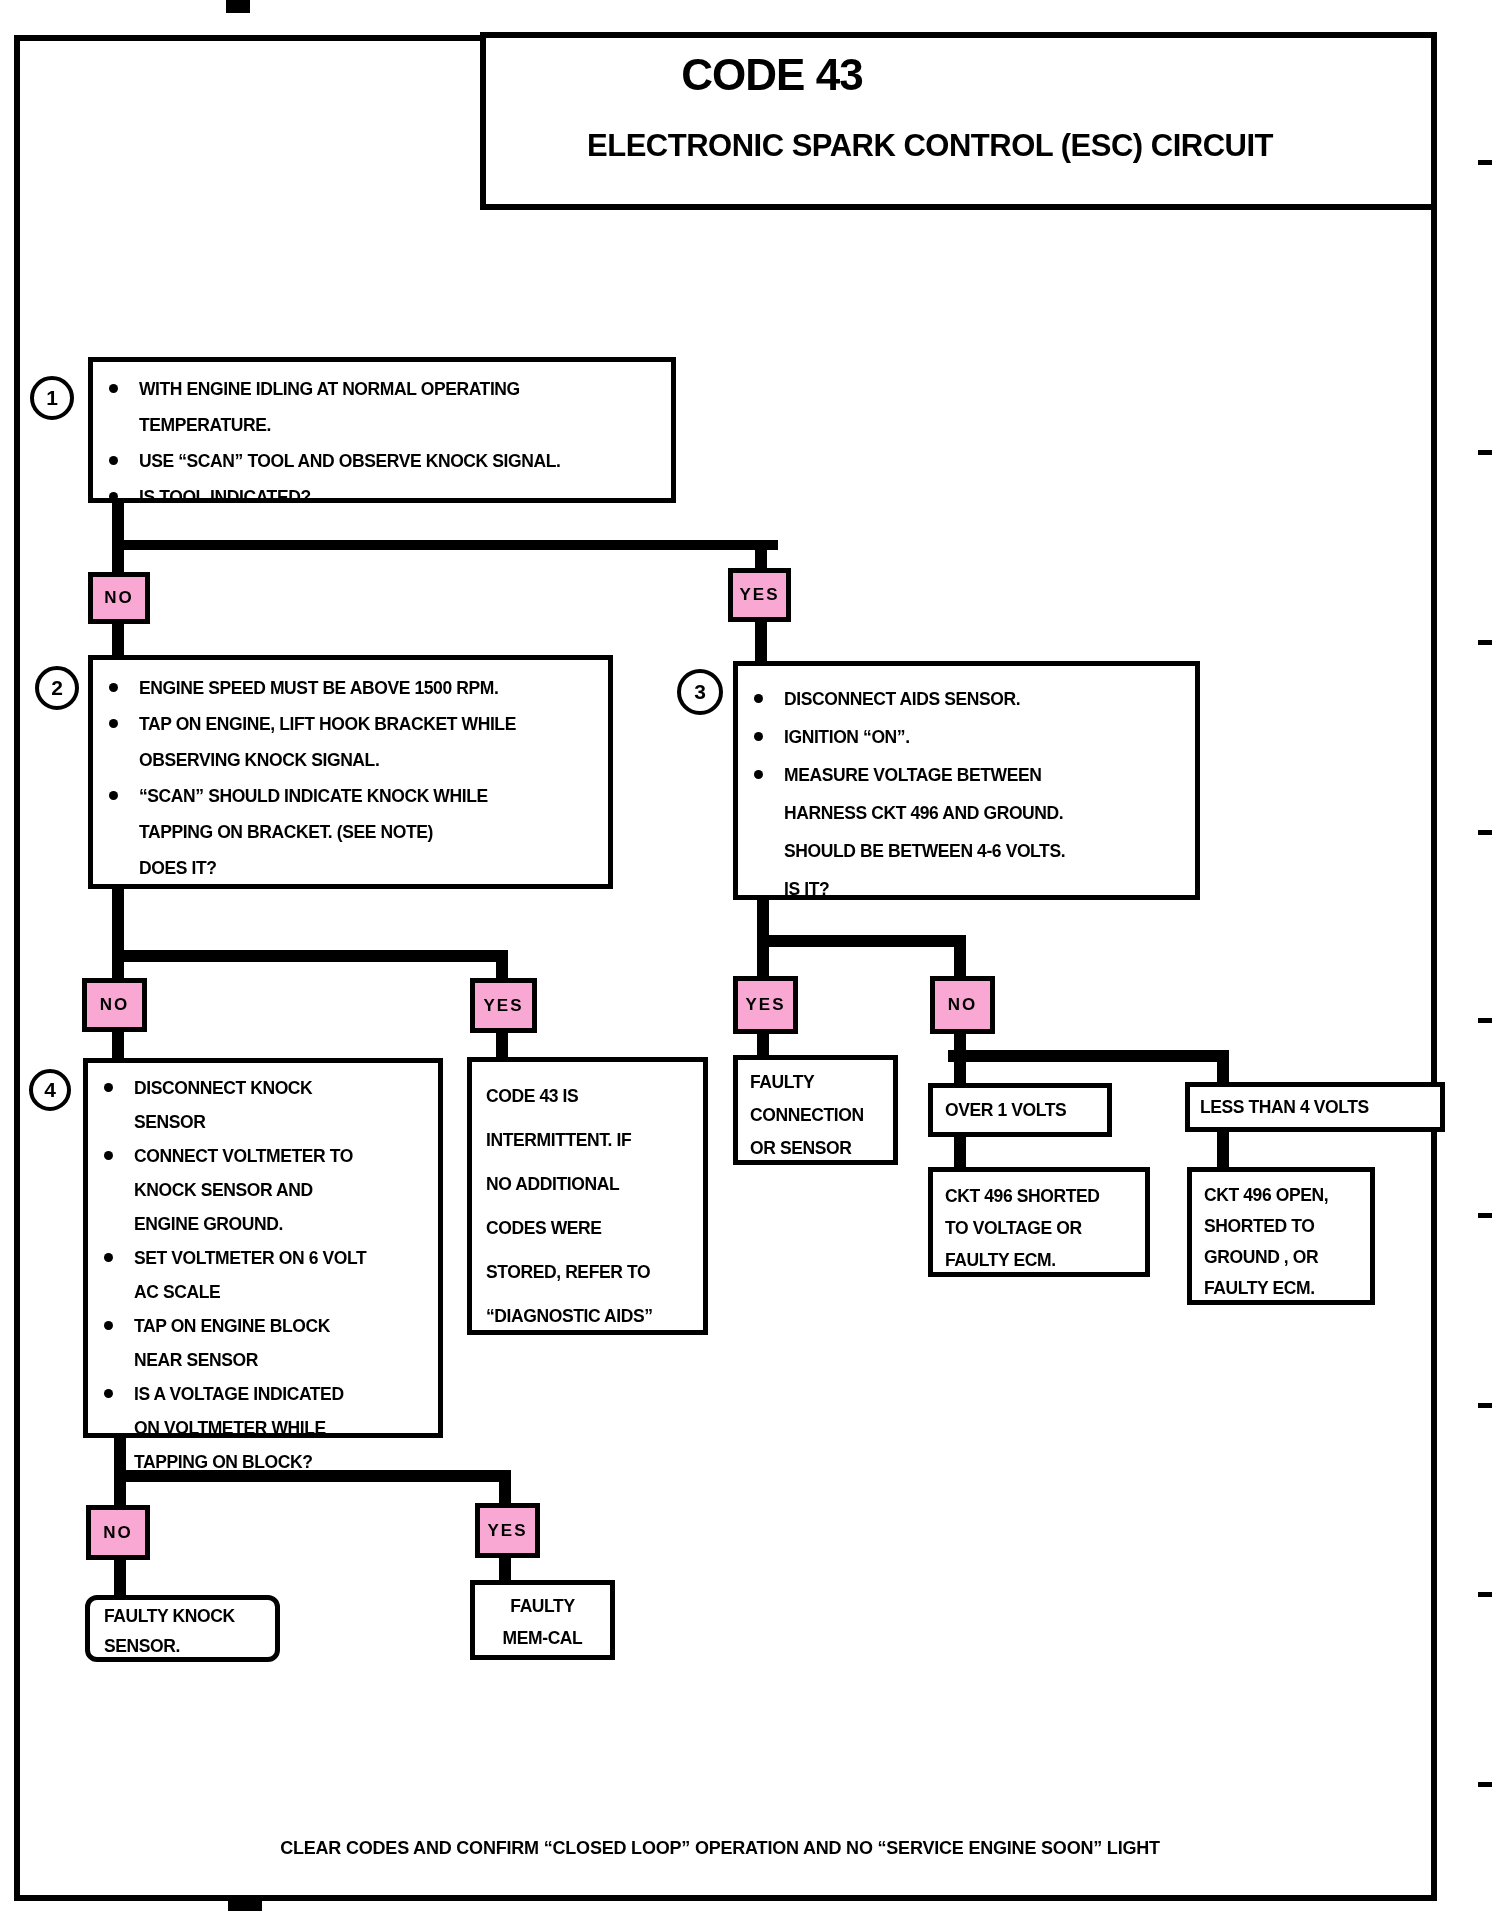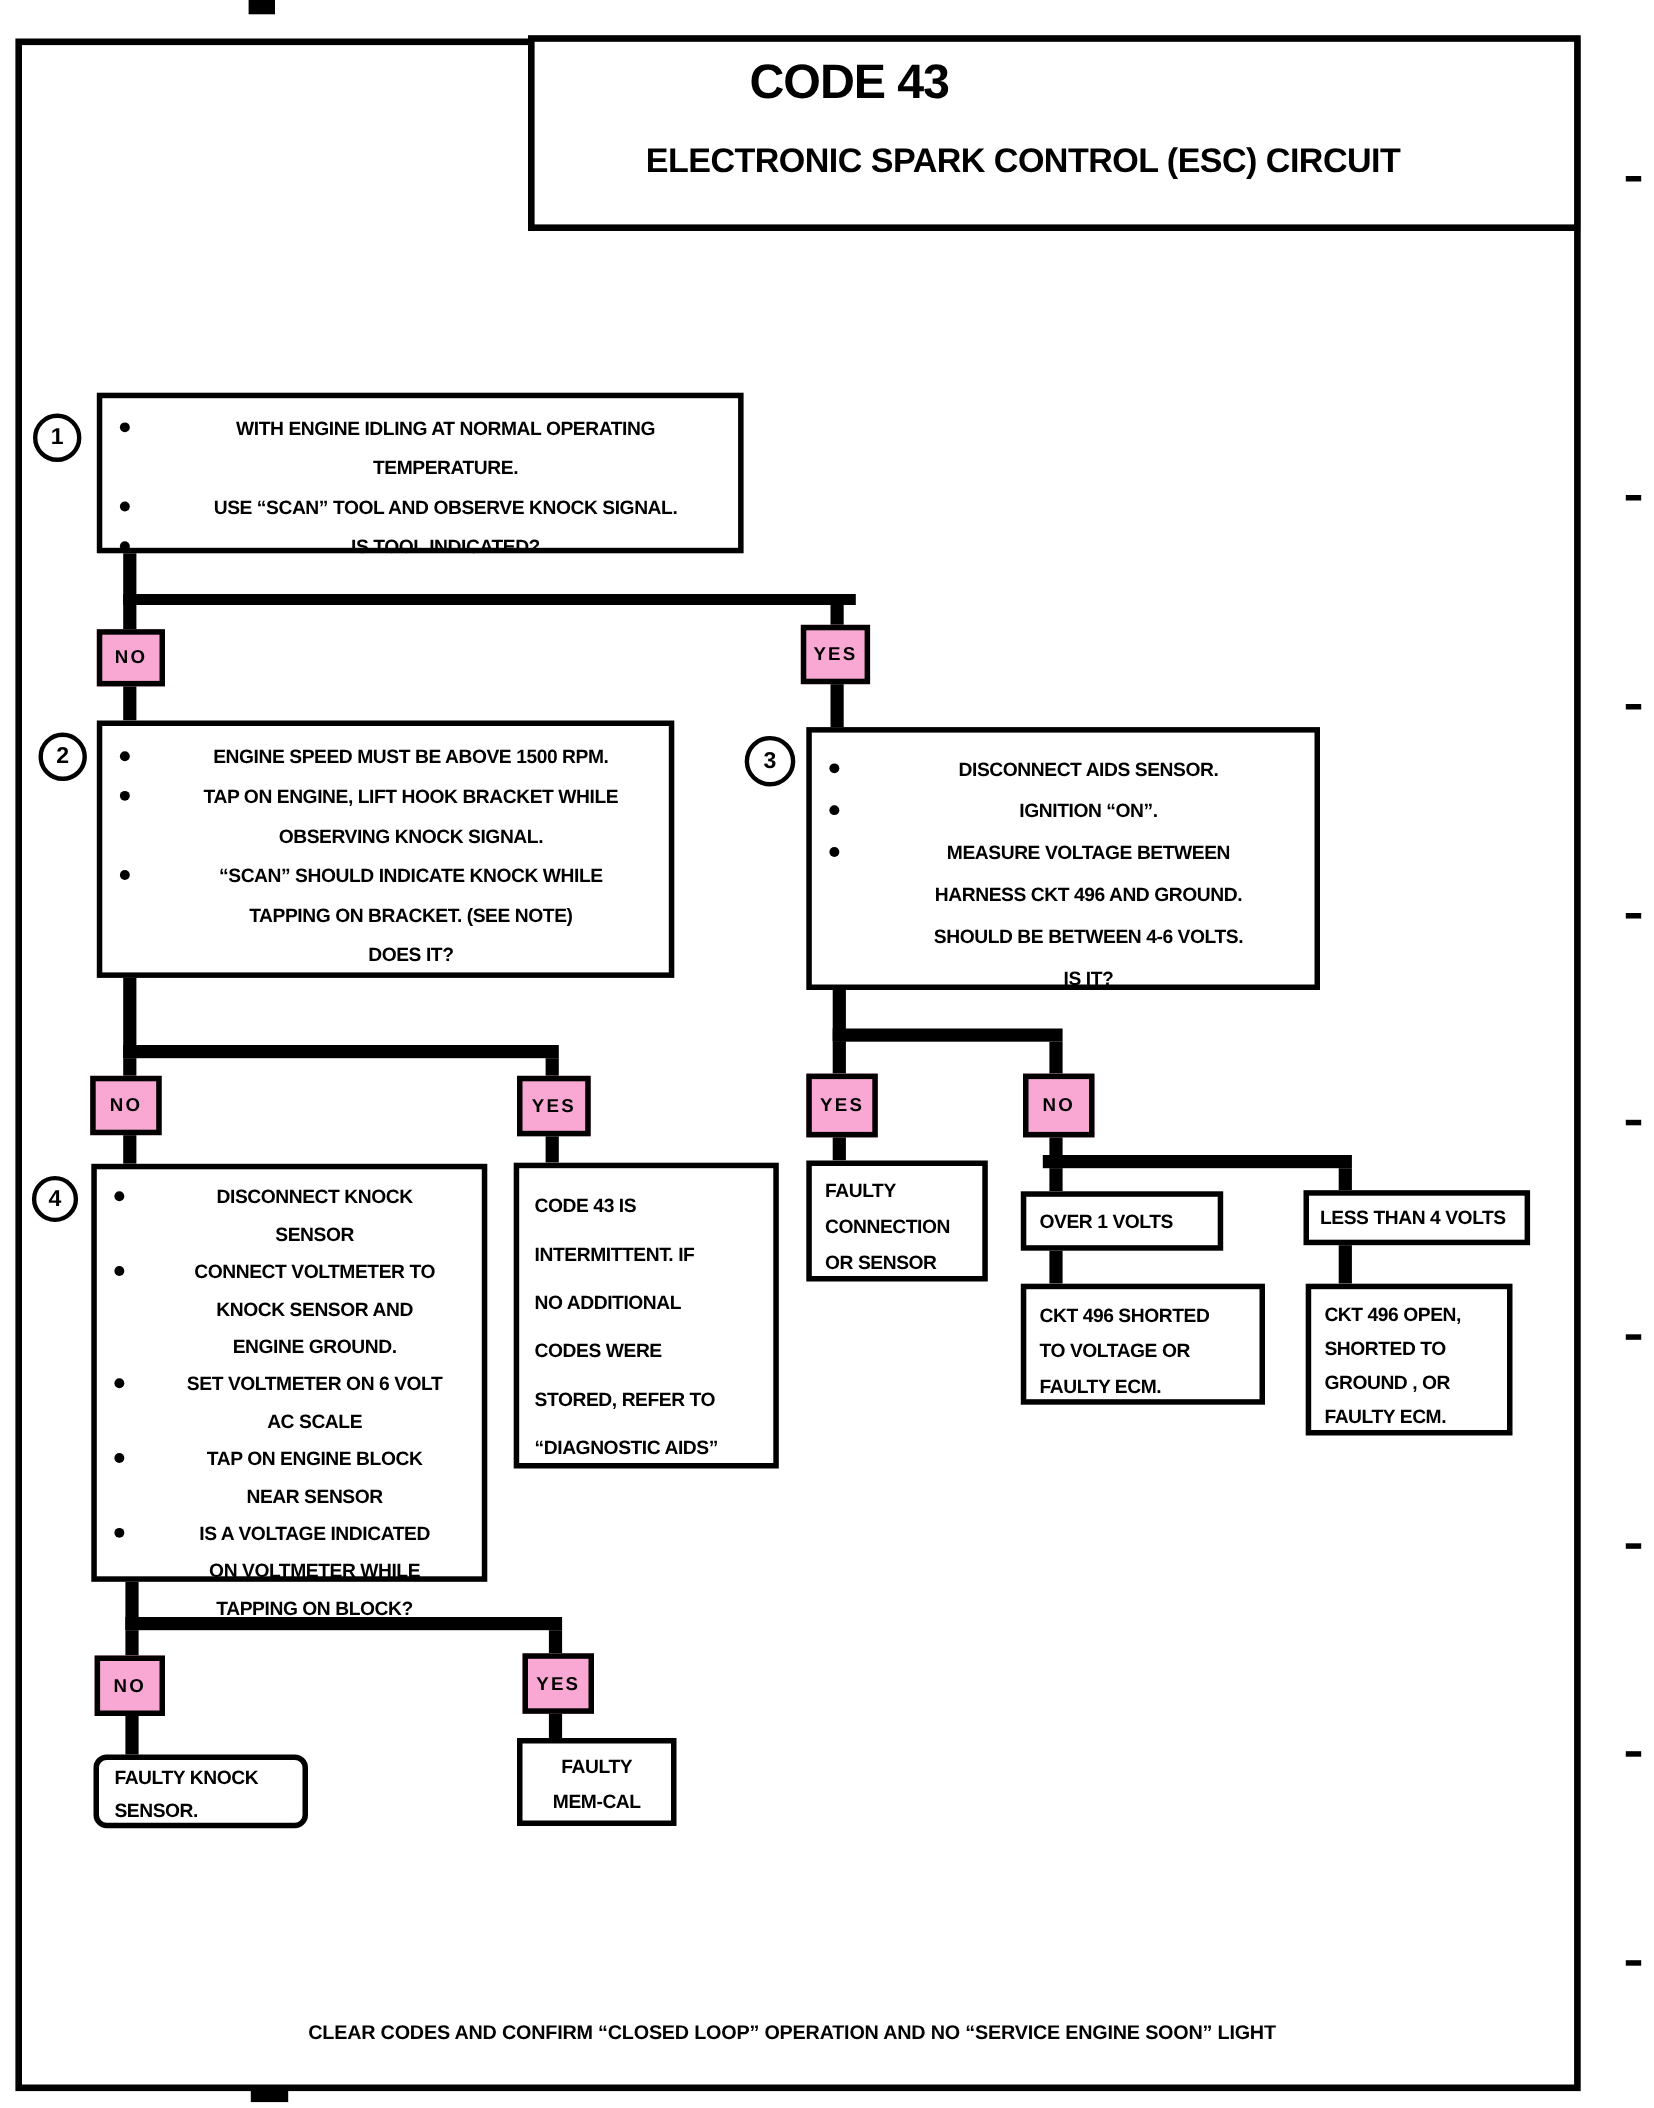--- a/index.html
+++ b/index.html
@@ -15,21 +15,21 @@
   .title1{position:absolute;left:480px;top:50px;width:560px;text-align:center;
     font-size:44px;letter-spacing:-1px;margin-left:12px;}
   .title2{position:absolute;left:490px;top:128px;width:880px;text-align:center;
     font-size:31px;letter-spacing:-0.5px;}
   .node{position:absolute;border:5px solid #000;box-sizing:border-box;background:#fff;}
   .line{position:absolute;background:#000;}
   .circle{position:absolute;border:4px solid #000;border-radius:50%;box-sizing:border-box;
     display:flex;align-items:center;justify-content:center;font-size:21px;background:#fff;}
   .tag{position:absolute;border:5px solid #000;box-sizing:border-box;background:#f9a8d4;
     display:flex;align-items:center;justify-content:center;font-size:17px;letter-spacing:2px;}
-  ul.bullets{list-style:none;margin:0;padding:0;text-align:center;}
+  ul.bullets{list-style:none;margin:0;padding:0;}
   ul.bullets li{position:relative;padding-left:46px;white-space:pre-line;
     font-size:17.5px;letter-spacing:-0.4px;}
   ul.bullets li::before{content:"";position:absolute;left:16px;width:9px;height:9px;
     border-radius:50%;background:#000;}
   .b1 li{line-height:36px;} .b1 li::before{top:13px;}
   .b2 li{line-height:36px;} .b2 li::before{top:13px;}
   .b3 li{line-height:38px;} .b3 li::before{top:14px;}
   .b4 li{line-height:34px;} .b4 li::before{top:12px;}
   .restext{white-space:pre-line;font-size:17.5px;letter-spacing:-0.4px;}
   .footer{position:absolute;left:150px;top:1838px;width:1140px;text-align:center;
@@ -154,21 +154,21 @@
     <div class="restext" style="padding-left:12px;">OVER 1 VOLTS</div>
   </div>
   <div class="line" style="left:954px;top:1137px;width:12px;height:30px;"></div>
   <div class="node" style="left:928px;top:1167px;width:222px;height:110px;">
     <div class="restext" style="padding:8px 4px 0 12px;line-height:32px;">CKT 496 SHORTED
 TO VOLTAGE OR
 FAULTY ECM.</div>
   </div>
 
   <div class="line" style="left:1217px;top:1062px;width:12px;height:20px;"></div>
-  <div class="node" style="left:1185px;top:1082px;width:206px;height:50px;display:flex;align-items:center;">
+  <div class="node" style="left:1185px;top:1082px;width:260px;height:50px;display:flex;align-items:center;">
     <div class="restext" style="padding-left:10px;">LESS THAN 4 VOLTS</div>
   </div>
   <div class="line" style="left:1217px;top:1132px;width:12px;height:35px;"></div>
   <div class="node" style="left:1187px;top:1167px;width:188px;height:138px;">
     <div class="restext" style="padding:8px 4px 0 12px;line-height:31px;">CKT 496 OPEN,
 SHORTED TO
 GROUND , OR
 FAULTY ECM.</div>
   </div>
 

